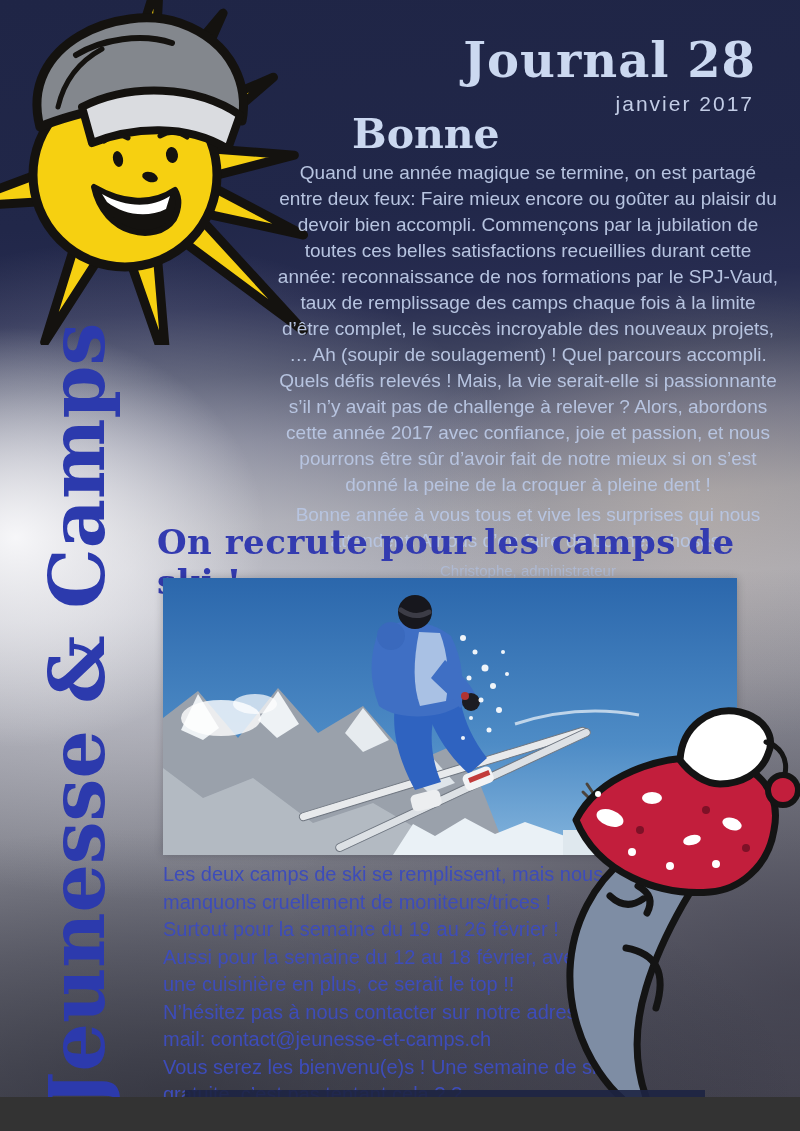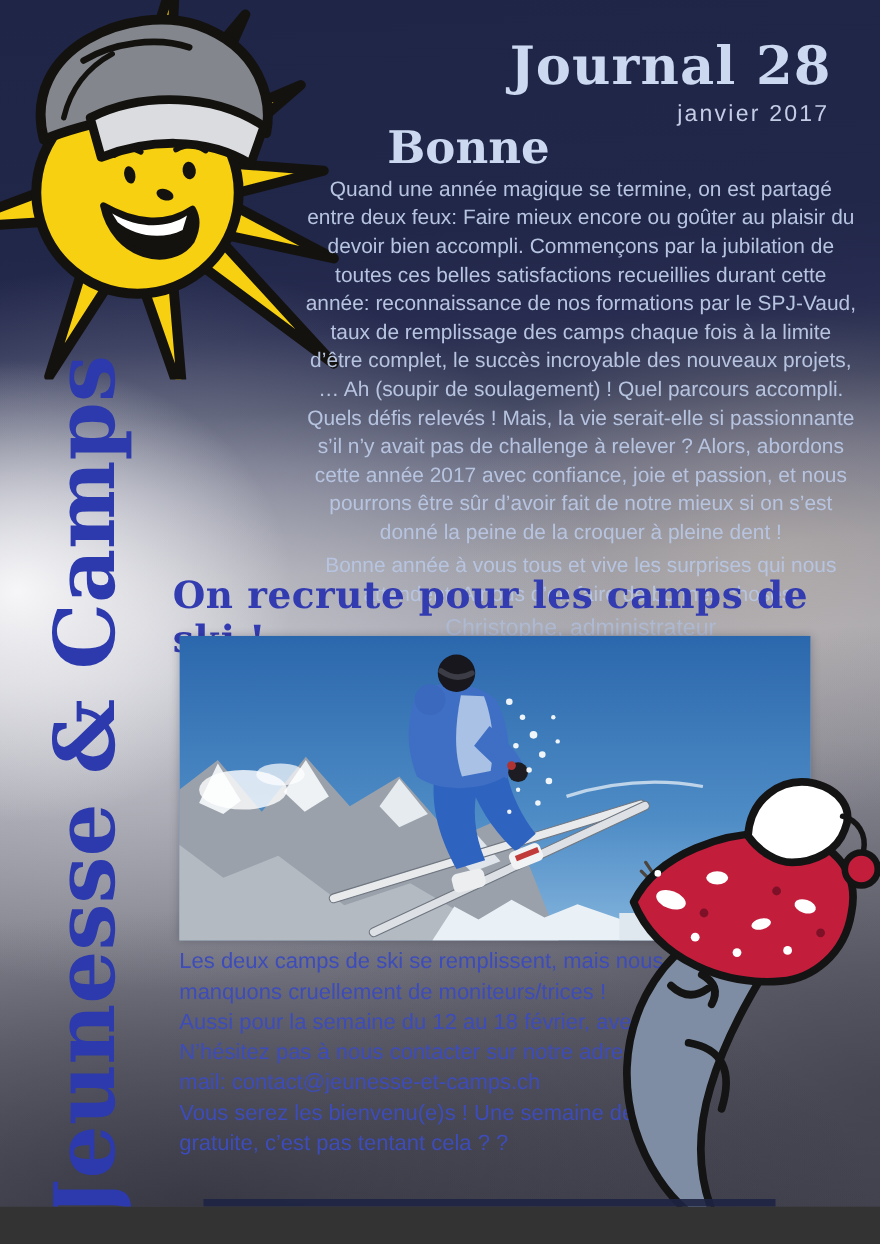--- a/index.html
+++ b/index.html
@@ -13,21 +13,21 @@
       radial-gradient(ellipse 620px 270px at 22% 100%, rgba(33,34,44,.55) 0%, rgba(33,34,44,0) 100%),
       radial-gradient(ellipse 520px 420px at 100% 90%, rgba(48,46,60,.5) 0%, rgba(48,46,60,0) 100%),
       linear-gradient(176deg,#1f2546 0%,#212749 20%,#272c50 28%,#3f445f 34%,#6b6e83 40%,#94959f 47%,#a4a5af 54%,#9b9ca6 63%,#84858f 73%,#6b6c78 83%,#585965 93%,#4d4d59 100%);
   }
   .slab{font-family:"DejaVu Serif","Liberation Serif",serif;font-weight:bold;}
   .journal-title{position:absolute;top:32px;right:44px;font-size:48px;color:#cbd8f0;letter-spacing:1px;}
   .journal-date{position:absolute;top:92px;right:46px;font-size:21px;font-weight:normal;color:#c3cde6;letter-spacing:2px;}
   .edito-heading{position:absolute;top:110px;left:352px;font-size:41px;color:#cbd8f0;}
   .edito-block{position:absolute;top:156px;left:272px;width:512px;text-align:center;color:#b7c4e0;font-size:19px;line-height:26px;}
   .edito-block p{margin:4px;}
-  .edito-signature{font-size:21px;color:#aeb9d2;margin-top:1px;}
+  .edito-signature{font-size:15px;color:#aeb9d2;margin-top:1px;}
   .recruit-heading{position:absolute;top:522px;left:157px;font-size:34px;color:#333bb0;letter-spacing:.5px;}
   .photo{position:absolute;left:163px;top:578px;width:574px;height:277px;box-shadow:0 0 8px rgba(20,20,30,.25);}
   .photo svg{display:block;}
   .recruit-text{position:absolute;left:163px;top:861px;font-size:20px;line-height:27.5px;color:#3d4cba;}
   .vertical-title{
     position:absolute;left:-337px;top:660px;width:830px;height:110px;
     transform:rotate(-90deg);text-align:center;line-height:110px;
     font-family:"DejaVu Serif","Liberation Serif",serif;font-weight:bold;
     font-size:76px;color:#2c3aad;white-space:nowrap;
   }
@@ -151,21 +151,23 @@
             <circle cx="344" cy="96" r="2"></circle>
             <circle cx="300" cy="160" r="2"></circle>
         </g>
       </g>
     </svg>
   </div>
 
   <div class="recruit-text">
     <div>Les deux camps de ski se remplissent, mais nous</div>
     <div>manquons cruellement de moniteurs/trices !</div>
+    <div>Surtout pour la semaine du 19 au 26 février !</div>
     <div>Aussi pour la semaine du 12 au 18 février, avec</div>
+    <div>une cuisinière en plus, ce serait le top !!</div>
     <div>N’hésitez pas à nous contacter  sur notre adresse</div>
     <div>mail: contact@jeunesse-et-camps.ch</div>
     <div>Vous serez les bienvenu(e)s ! Une semaine de ski</div>
     <div>gratuite, c’est pas tentant cela ? ?</div>
   </div>
 
   <div class="moon">
     <svg width="260" height="432" viewBox="0 0 260 432" xmlns="http://www.w3.org/2000/svg">
       <path d="M 196,128 C 120,116 34,176 30,272 C 27,352 82,414 114,418 C 95,380 92,336 106,290 C 122,236 158,176 196,128 Z" fill="#7e8da4" stroke="#141414" stroke-width="7" stroke-linejoin="round"></path>
       <g fill="none" stroke="#141414" stroke-width="7" stroke-linecap="round">

